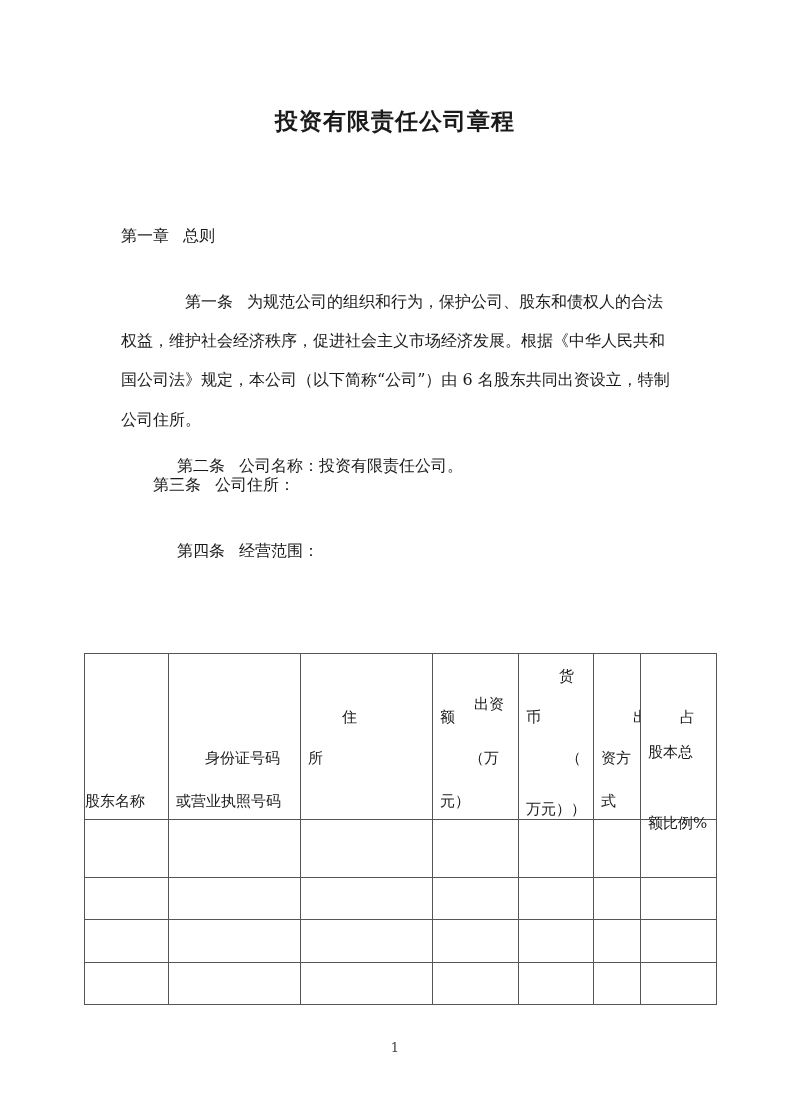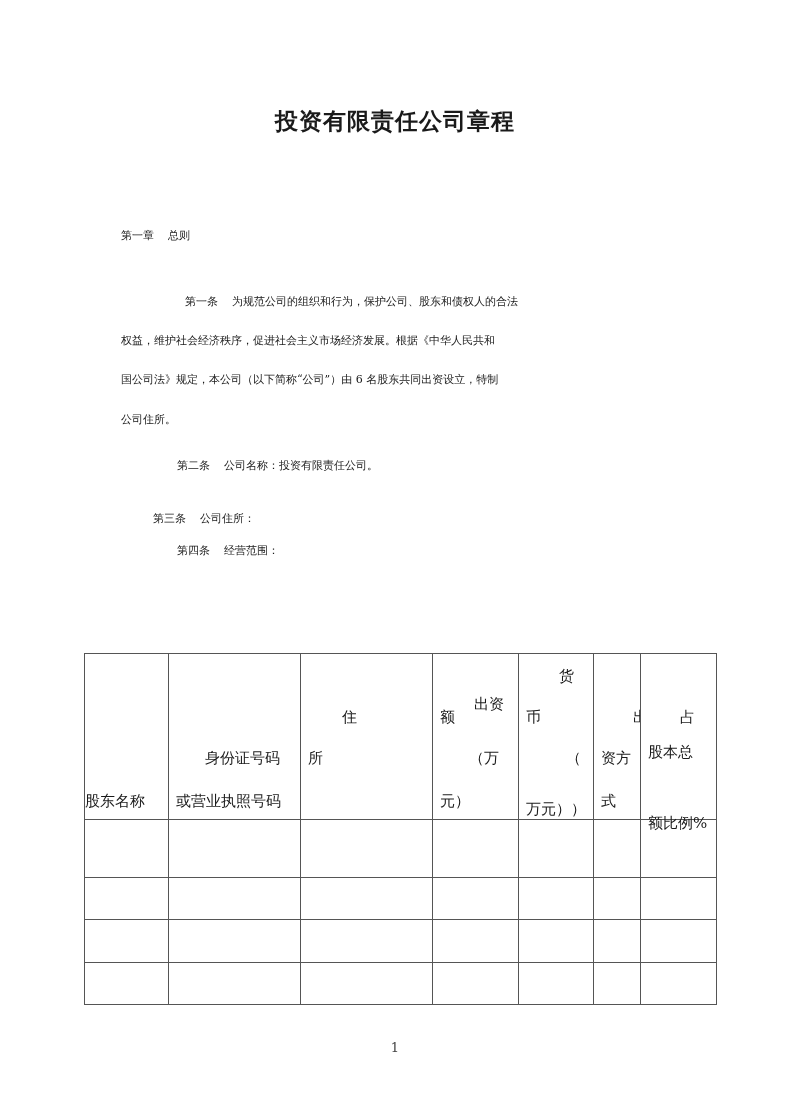--- a/index.html
+++ b/index.html
@@ -1,21 +1,21 @@
 <!DOCTYPE html>
 <html><head>
 <meta charset="utf-8">
 <style>
   html, body { margin: 0; padding: 0; background: #ffffff; }
   body { width: 790px; height: 1119px; position: relative; overflow: hidden;
          font-family: "DejaVu Serif", "Liberation Serif", serif; color: #1a1a1a; }
   .page { position: absolute; left: 0; top: 0; width: 790px; height: 1119px; }
   .title { position: absolute; left: 0; width: 790px; top: 106px; text-align: center;
            font-size: 23px; font-weight: bold; letter-spacing: 1px; }
-  .line { position: absolute; font-size: 11px; white-space: nowrap; line-height: 20px; }
+  .line { position: absolute; font-size: 16px; white-space: nowrap; line-height: 20px; }
   .gap { display: inline-block; width: 14px; }
   table.grid { position: absolute; left: 84px; top: 653px; border-collapse: collapse; table-layout: fixed; }
   table.grid td { border: 1.5px solid #555; padding: 0; vertical-align: top; font-size: 15px; position: relative; }
   .hdr { height: 166px; }
   .cell-txt { position: absolute; white-space: nowrap; line-height: 20px; }
   .pageno { position: absolute; left: 0; width: 790px; top: 1040px; text-align: center; font-size: 13px; color: #444; }
 </style>
 </head>
 <body>
 
@@ -29,21 +29,21 @@
   <div class="line" style="left:121px; top:331px;">权益，维护社会经济秩序，促进社会主义市场经济发展。根据《中华人民共和</div>
   <div class="line" style="left:185px; top:292px;">
     <span>第一条</span><span class="gap"></span><span>为规范公司的组织和行为，保护公司、股东和债权人的合法</span>
   </div>
   <div class="line" style="left:121px; top:370px;">国公司法》规定，本公司（以下简称“公司”）由 6 名股东共同出资设立，特制</div>
   <div class="line" style="left:121px; top:410px;">公司住所。</div>
 
   <div class="line" style="left:177px; top:456px;">
     <span>第二条</span><span class="gap"></span><span>公司名称：投资有限责任公司。</span>
   </div>
-  <div class="line" style="left:153px; top:509px;">
+  <div class="line" style="left:153px; top:475px;">
     <span>第三条</span><span class="gap"></span><span>公司住所：</span>
   </div>
   <div class="line" style="left:177px; top:541px;">
     <span>第四条</span><span class="gap"></span><span>经营范围：</span>
   </div>
 
   <table class="grid">
     <colgroup>
       <col style="width:84px">
         <col style="width:132px">

